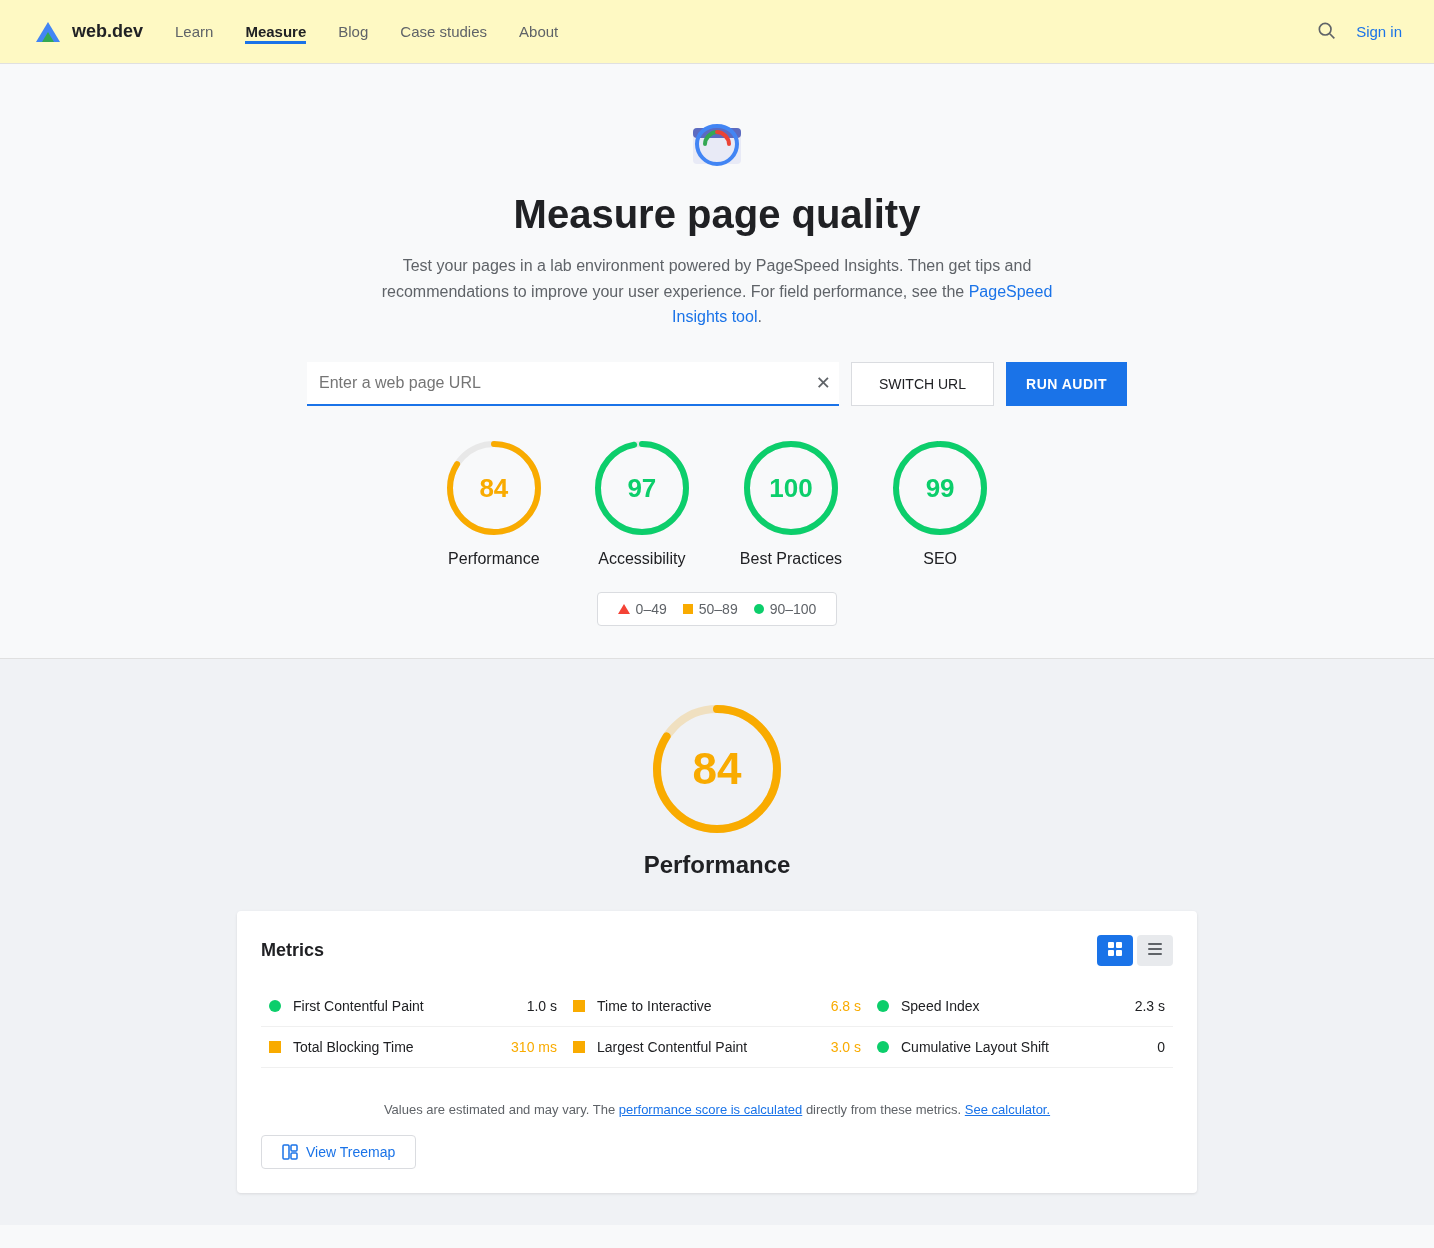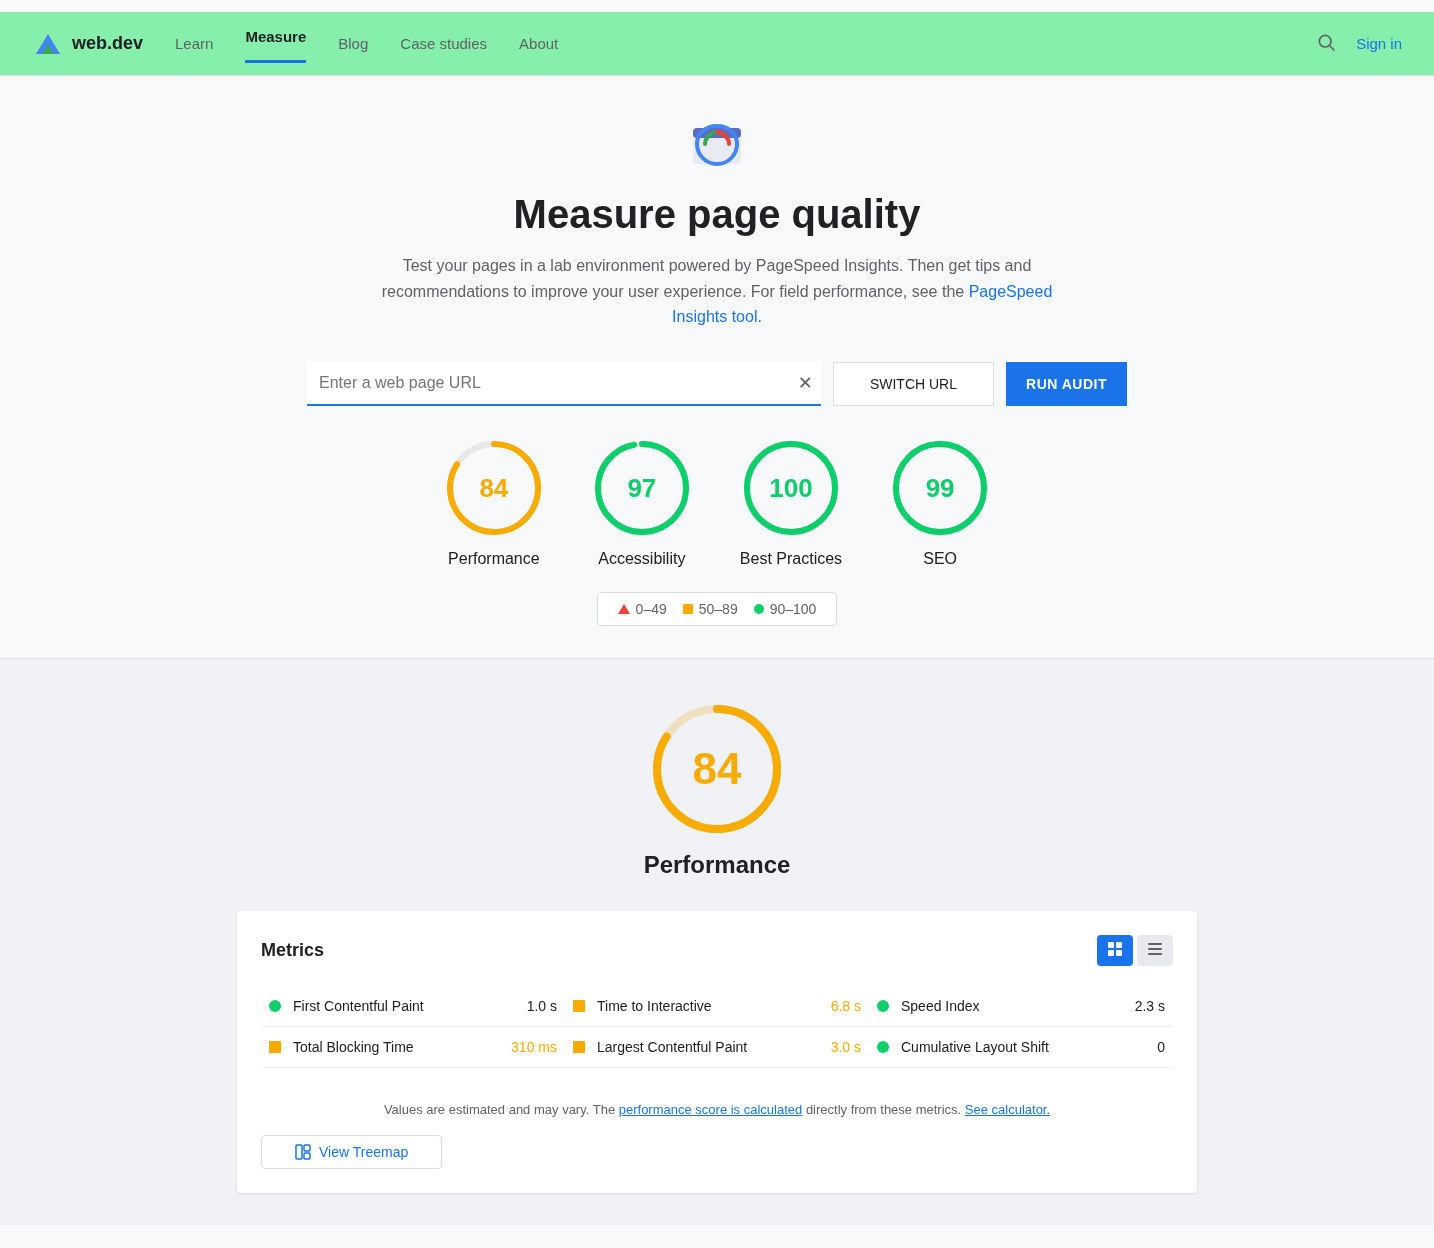--- a/index.html
+++ b/index.html
@@ -1,27 +1,27 @@
 <!DOCTYPE html>
 <html><head>
   <meta charset="utf-8">
   <style>
     * { box-sizing: border-box; margin: 0; padding: 0; }
     body { font-family: 'Google Sans', Arial, sans-serif; background: #f8f9fa; color: #202124; font-size: 14px; }
 
     
     nav {
-      background: #86efac;
+      background: #fef9c3;
       border-bottom: 1px solid #e0e0e0;
       display: flex;
       align-items: center;
       padding: 0 32px;
       height: 64px;
       position: sticky;
-      top: 12px;
+      top: 0;
       z-index: 100;
     }
     .nav-logo {
       display: flex;
       align-items: center;
       gap: 8px;
       font-weight: 700;
       font-size: 18px;
       color: #202124;
       text-decoration: none;
@@ -41,21 +41,21 @@
       color: #5f6368;
       text-decoration: none;
       font-size: 15px;
       font-weight: 400;
       padding: 4px 0;
     }
     .nav-link.active {
       color: #202124;
       font-weight: 600;
       border-bottom: 3px solid #1a73e8;
-      padding-bottom: 15px;
+      padding-bottom: 1px;
     }
     .nav-actions {
       display: flex;
       align-items: center;
       gap: 16px;
     }
     .search-icon-btn {
       background: none;
       border: none;
       cursor: pointer;
@@ -127,21 +127,21 @@
       top: 50%;
       transform: translateY(-50%);
       background: none;
       border: none;
       cursor: pointer;
       color: #5f6368;
       font-size: 18px;
       line-height: 1;
     }
     .switch-url-btn {
-      padding: 10px 36px;
+      padding: 10px 27px;
       border: 1px solid #dadce0;
       background: #fff;
       color: #202124;
       font-size: 14px;
       font-weight: 500;
       cursor: pointer;
       white-space: nowrap;
       height: 44px;
     }
     .run-audit-btn {
@@ -357,21 +357,21 @@
     .metrics-note a {
       color: #1a73e8;
       text-decoration: underline;
     }
 
     .view-treemap-btn {
       display: inline-flex;
       align-items: center;
       gap: 8px;
       margin-top: 16px;
-      padding: 8px 33px;
+      padding: 8px 20px;
       border: 1px solid #dadce0;
       background: #fff;
       border-radius: 4px;
       font-size: 14px;
       color: #1a73e8;
       cursor: pointer;
       font-weight: 500;
     }
 
     .color-orange { color: #f9ab00; }

